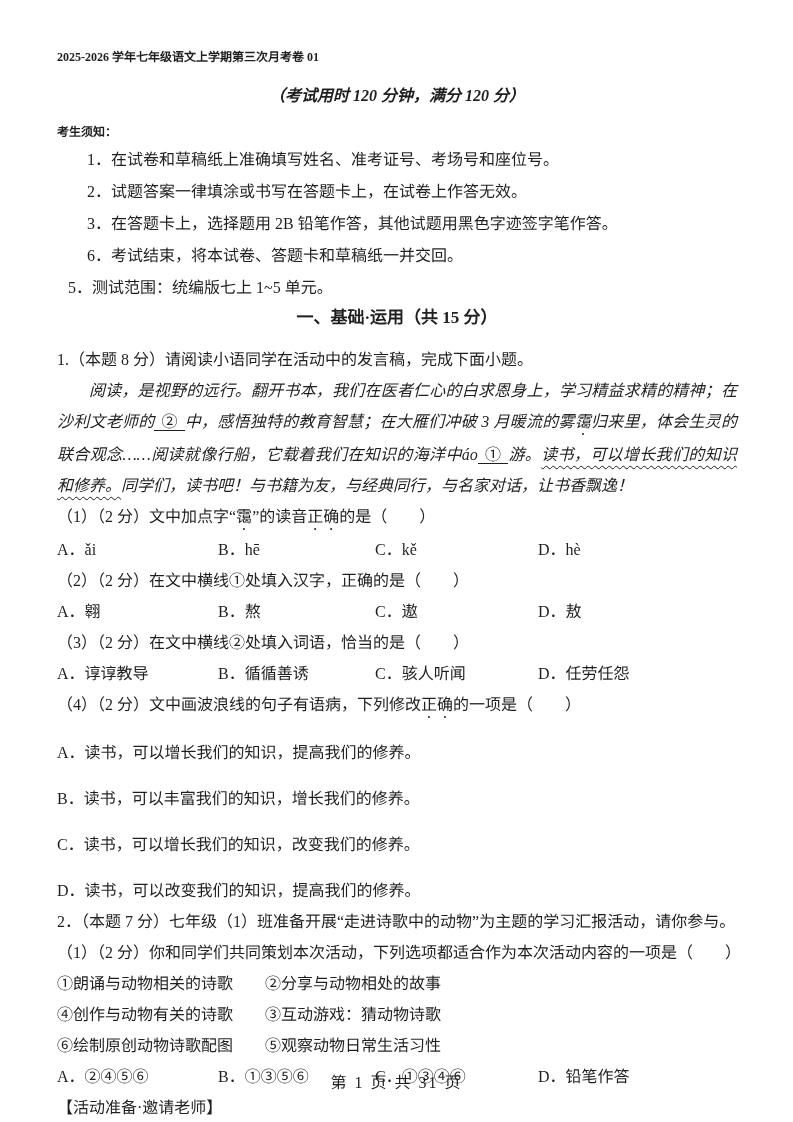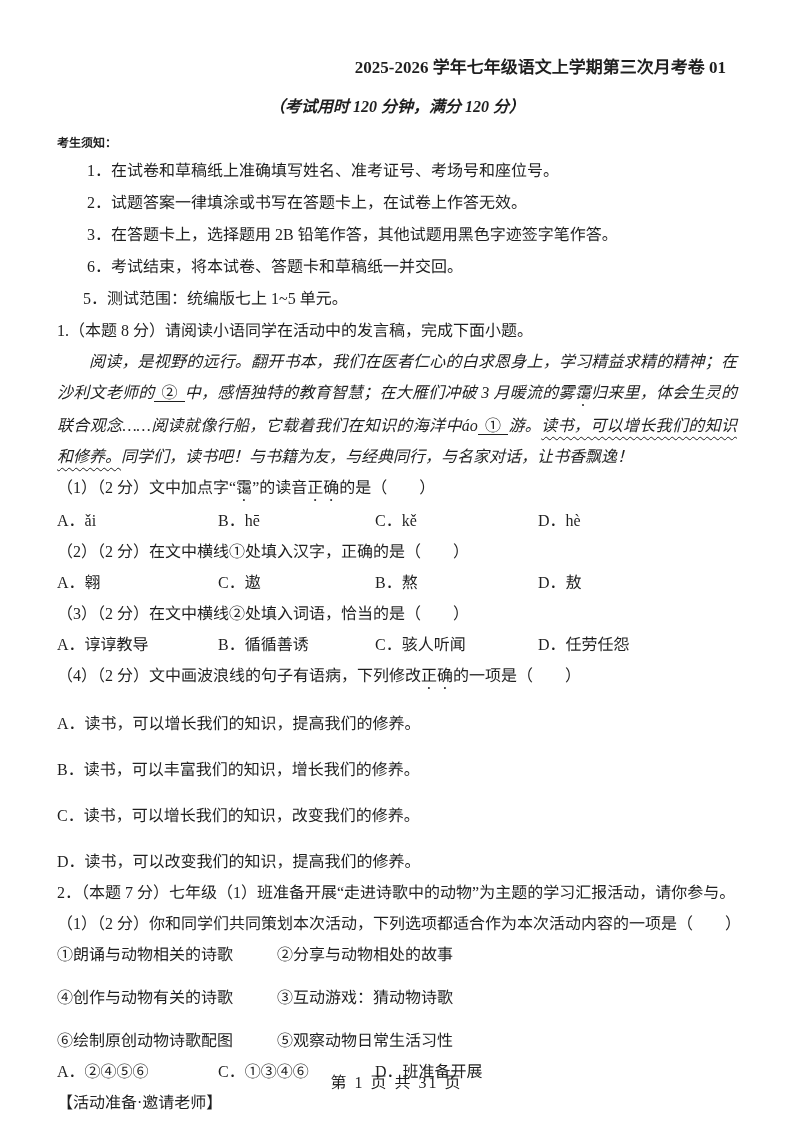--- a/index.html
+++ b/index.html
@@ -8,30 +8,30 @@
     background: #ffffff;
     color: #1f1f1f;
     font-family: "Liberation Serif", "DejaVu Serif", serif;
     font-size: 16px;
     overflow: hidden;
     position: relative;
   }
   .page { padding: 46px 56px 0 57px; }
 
   .doc-title {
-    text-align: right; font-weight: bold; font-size: 17px;
-    line-height: 22px; margin: 11px;
+    text-align: left; font-weight: bold; font-size: 12px;
+    line-height: 22px; margin: 0;
   }
   .doc-subtitle {
     text-align: center; font-size: 16px; font-weight: bold;
     line-height: 24px; margin-top: 16px; font-style: italic;
   }
   .notice-heading { font-weight: bold; font-size: 12px; line-height: 24px; margin-top: 12px; }
   .notice-item { line-height: 32px; margin-left: 30px; }
-  .notice-item.less-indent { margin-left: 26px; }
+  .notice-item.less-indent { margin-left: 11px; }
 
   .section-heading {
     text-align: center; font-weight: bold; font-size: 17px;
     line-height: 24px; margin-top: 2px;
   }
   .stem { line-height: 31px; }
 
   .passage {
     line-height: 31px; text-align: justify; text-indent: 2em;
     font-style: italic;
@@ -58,21 +58,20 @@
 
   .opts4 {
     display: grid;
     grid-template-columns: 161px 157px 163px 1fr;
     line-height: 31px;
   }
   .opts2 {
     display: grid;
     grid-template-columns: 208px 1fr;
     line-height: 31px;
-    gap: 12px;
   }
   .opt-line { line-height: 31px; margin-top: 15px; }
 
   .activity-header { line-height: 31px; }
 
   .page-footer {
     position: absolute; left: 0; top: 1072px; width: 100%;
     text-align: center; line-height: 22px; font-size: 16px;
     letter-spacing: 2px;
   }
@@ -87,38 +86,39 @@
 
   <div class="notice-heading">考生须知：</div>
   <div>
     <div class="notice-item">1．在试卷和草稿纸上准确填写姓名、准考证号、考场号和座位号。</div>
     <div class="notice-item">2．试题答案一律填涂或书写在答题卡上，在试卷上作答无效。</div>
     <div class="notice-item">3．在答题卡上，选择题用 2B 铅笔作答，其他试题用黑色字迹签字笔作答。</div>
     <div class="notice-item">6．考试结束，将本试卷、答题卡和草稿纸一并交回。</div>
     <div class="notice-item less-indent">5．测试范围：统编版七上 1~5 单元。</div>
   </div>
 
+  <h2 class="section-heading">一、基础·运用（共 15 分）</h2>
 
   <div class="stem">1.（本题 8 分）请阅读小语同学在活动中的发言稿，完成下面小题。</div>
 
   <div class="passage"><span class="seg seg-plain">阅读，是视野的远行。翻开书本，我们在医者仁心的白求恩身上，学习精益求精的精神；在沙利文老师的</span><span class="seg seg-blank">②</span><span class="seg seg-plain">中，感悟独特的教育智慧；在大雁们冲破 3 月暖流的雾</span><span class="seg seg-dot">霭</span><span class="seg seg-plain">归来里，体会生灵的联合观念……阅读就像行船，它载着我们在知识的海洋中áo</span><span class="seg seg-blank">①</span><span class="seg seg-plain">游。</span><span class="seg seg-wavy">读书，可以增长我们的知识和修养。</span><span class="seg seg-plain">同学们，读书吧！与书籍为友，与经典同行，与名家对话，让书香飘逸！</span></div>
 
   <div class="stem"><span class="seg seg-plain">（1）（2 分）文中加点字“</span><span class="seg seg-dot">霭</span><span class="seg seg-plain">”的读音</span><span class="seg seg-dot">正确</span><span class="seg seg-plain">的是（　　）</span></div>
   <div class="opts4">
     <span>A．ǎi</span>
     <span>B．hē</span>
     <span>C．kě</span>
     <span>D．hè</span>
   </div>
 
   <div class="stem">（2）（2 分）在文中横线①处填入汉字，正确的是（　　）</div>
   <div class="opts4">
     <span>A．翱</span>
+    <span>B．熬</span>
     <span>C．遨</span>
-    <span>B．熬</span>
     <span>D．敖</span>
   </div>
 
   <div class="stem">（3）（2 分）在文中横线②处填入词语，恰当的是（　　）</div>
   <div class="opts4">
     <span>A．谆谆教导</span>
     <span>B．循循善诱</span>
     <span>C．骇人听闻</span>
     <span>D．任劳任怨</span>
   </div>
@@ -138,21 +138,22 @@
     <span>①朗诵与动物相关的诗歌</span>
     <span>②分享与动物相处的故事</span>
     <span>④创作与动物有关的诗歌</span>
     <span>③互动游戏：猜动物诗歌</span>
     <span>⑥绘制原创动物诗歌配图</span>
     <span>⑤观察动物日常生活习性</span>
   </div>
 
   <div class="opts4">
     <span>A．②④⑤⑥</span>
+    <span>B．①③⑤⑥</span>
     <span>C．①③④⑥</span>
-    <span>D．班准备开展</span>
+    <span>D．铅笔作答</span>
   </div>
 
   <div class="activity-header">【活动准备·邀请老师】</div>
 
 </div>
 
 <div class="page-footer">第 1 页 共 31 页</div>
 
 </body></html>

